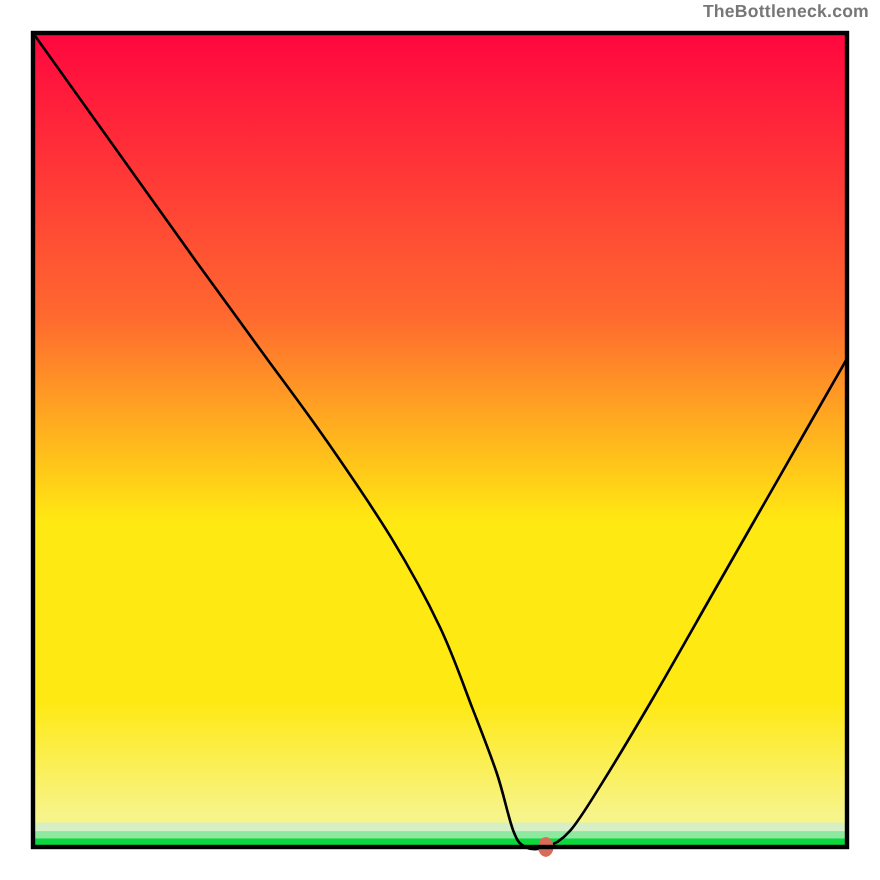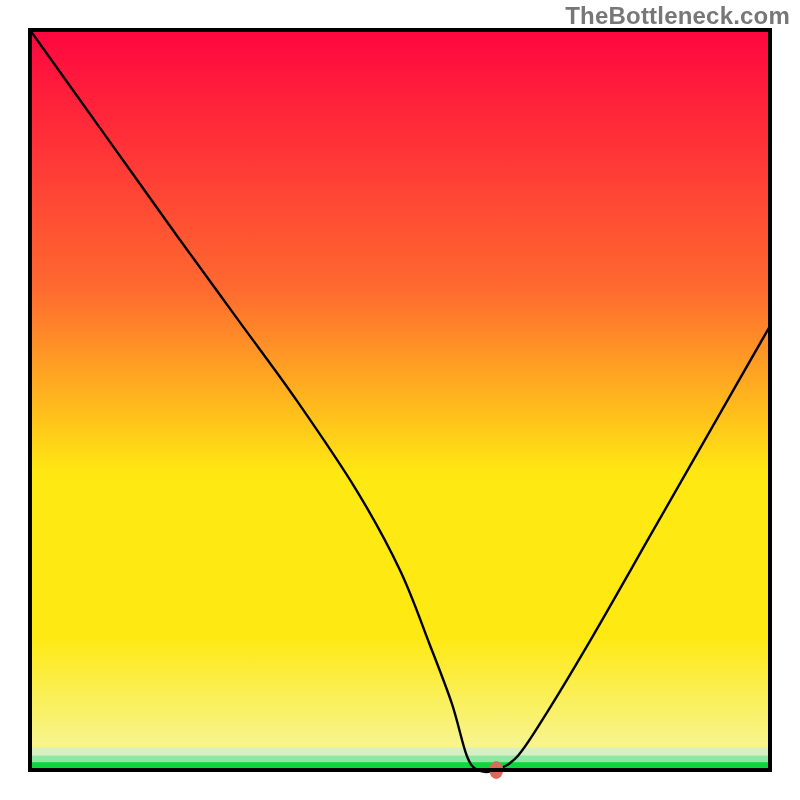--- a/index.html
+++ b/index.html
@@ -13,21 +13,21 @@
   }
   .chart-wrap {
     position: relative;
     width: 800px;
     height: 800px;
   }
   .watermark {
     position: absolute;
     top: 2px;
     right: 10px;
-    font-size: 24px;
+    font-size: 16px;
     font-weight: bold;
     color: #777;
     z-index: 10;
     letter-spacing: 0.2px;
   }
   svg.plot {
     position: absolute;
     left: 0;
     top: 0;
     width: 800px;

